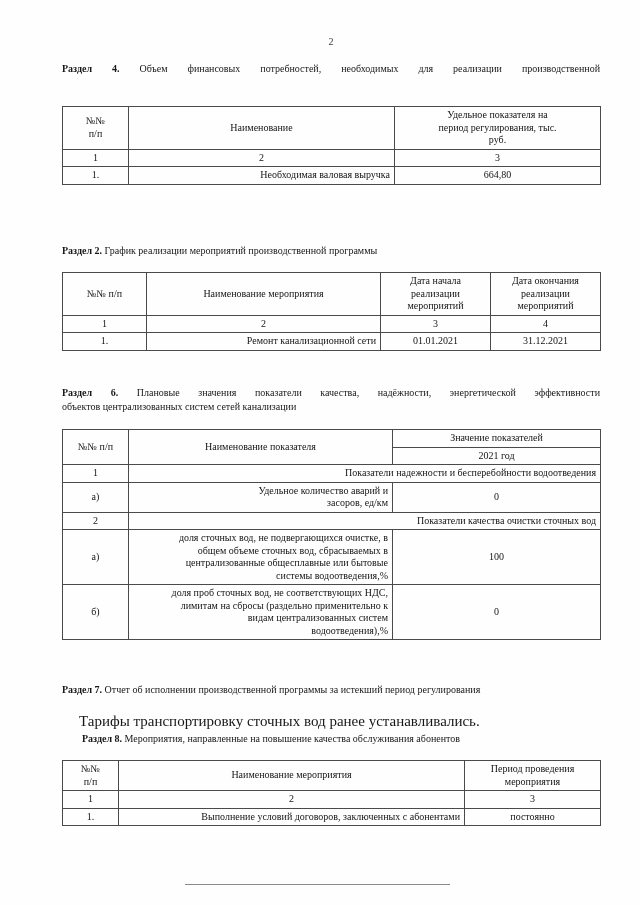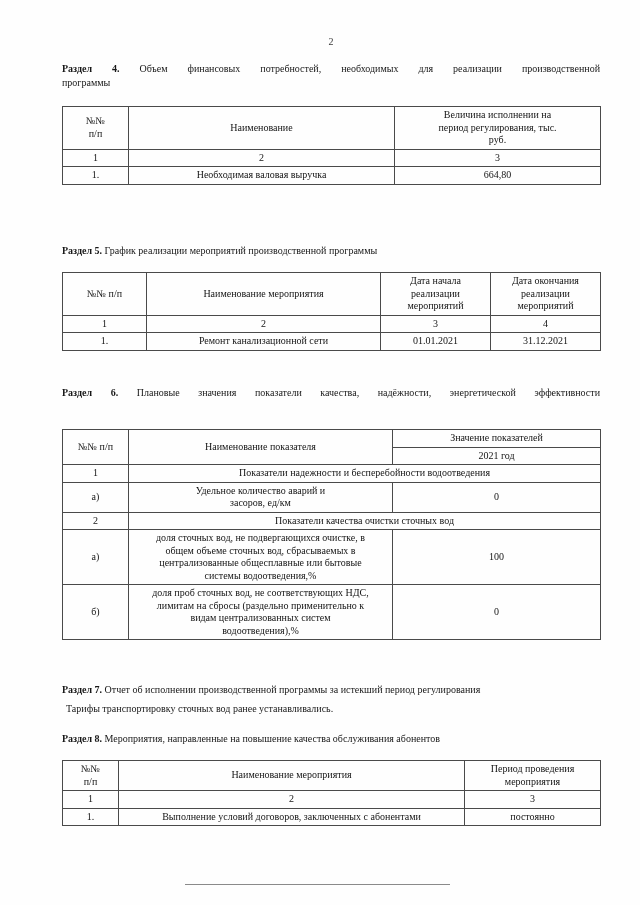--- a/index.html
+++ b/index.html
@@ -56,42 +56,42 @@
   .section-head.justify-all {
     text-align: justify;
     text-align-last: justify;
   }
   .section-head.justify-all .tail-line {
     display: block;
     text-align-last: left;
   }
 
   .para {
-    font-size: 10px;
+    font-size: 15px;
     line-height: 13.5px;
     color: #171717;
-    margin: 4px;
+    margin: 17px;
   }
 
   table.doc {
     width: 538px;
     border-collapse: collapse;
     table-layout: fixed;
     font-size: 10px;
     color: #141414;
   }
   table.doc td, table.doc th {
     border: 1px solid #4a4a4a;
     padding: 2px 4px;
     vertical-align: middle;
     font-weight: normal;
     line-height: 12.5px;
   }
   .c { text-align: center; }
-  .l { text-align: center; }
+  .l { text-align: right; }
   .num-head { line-height: 12px; }
 
   .rule-bottom {
     position: absolute;
     left: 185px;
     top: 884px;
     width: 265px;
     height: 0;
     border-top: 1.6px solid #8a8a8a;
   }
@@ -104,40 +104,39 @@
 
 <div class="page">
   <div class="content">
 
     <div class="page-number">2</div>
 
     <div class="blk" style="top:62px;">
       <p class="section-head justify-all">
         <span class="lead">Раздел 4.</span>
         <span>Объем финансовых потребностей, необходимых для реализации производственной</span>
-        <span class="tail-line">программы</span>
       </p>
     </div>
 
     <div class="blk" style="top:106px;">
       <table class="doc">
         <colgroup>
           <col style="width:66px">
           <col style="width:266px">
           <col style="width:206px">
         </colgroup>
         <thead>
           <tr>
             <th class="c num-head">
               <span>№№</span><br>
               <span>п/п</span>
             </th>
             <th class="c">Наименование</th>
             <th class="c">
-              <span>Величина исполнении на</span><br>
+              <span>Удельное показателя на</span><br>
               <span>период регулирования, тыс.</span><br>
               <span>руб.</span>
             </th>
           </tr>
           <tr>
             <td class="c">1</td>
             <td class="c">2</td>
             <td class="c">3</td>
           </tr>
         </thead>
@@ -146,21 +145,21 @@
             <td class="c">1.</td>
             <td class="l">Необходимая валовая выручка</td>
             <td class="c">664,80</td>
           </tr>
         </tbody>
       </table>
     </div>
 
     <div class="blk" style="top:244px;">
       <p class="section-head">
-        <span class="lead">Раздел 5.</span>
+        <span class="lead">Раздел 2.</span>
         <span>График реализации мероприятий производственной программы</span>
       </p>
     </div>
 
     <div class="blk" style="top:272px;">
       <table class="doc">
         <colgroup>
           <col style="width:84px">
           <col style="width:234px">
           <col style="width:110px">
@@ -196,20 +195,21 @@
             <td class="c">31.12.2021</td>
           </tr>
         </tbody>
       </table>
     </div>
 
     <div class="blk" style="top:386px;">
       <p class="section-head justify-all">
         <span class="lead">Раздел 6.</span>
         <span>Плановые значения показатели качества, надёжности, энергетической эффективности</span>
+        <span class="tail-line">объектов централизованных систем сетей канализации</span>
       </p>
     </div>
 
     <div class="blk" style="top:429px;">
       <table class="doc">
         <colgroup>
           <col style="width:66px">
           <col style="width:264px">
           <col style="width:208px">
         </colgroup>
@@ -262,21 +262,21 @@
       <p class="section-head">
         <span class="lead">Раздел 7.</span>
         <span>Отчет об исполнении производственной программы за истекший период регулирования</span>
       </p>
     </div>
 
     <div class="blk" style="top:698px;">
       <p class="para">Тарифы транспортировку сточных вод ранее устанавливались.</p>
     </div>
 
-    <div class="blk" style="top:732px;">
+    <div class="blk" style="top:732px;margin-left:20px;">
       <p class="section-head">
         <span class="lead">Раздел 8.</span>
         <span>Мероприятия, направленные на повышение качества обслуживания абонентов</span>
       </p>
     </div>
 
     <div class="blk" style="top:760px;">
       <table class="doc">
         <colgroup>
           <col style="width:56px">

